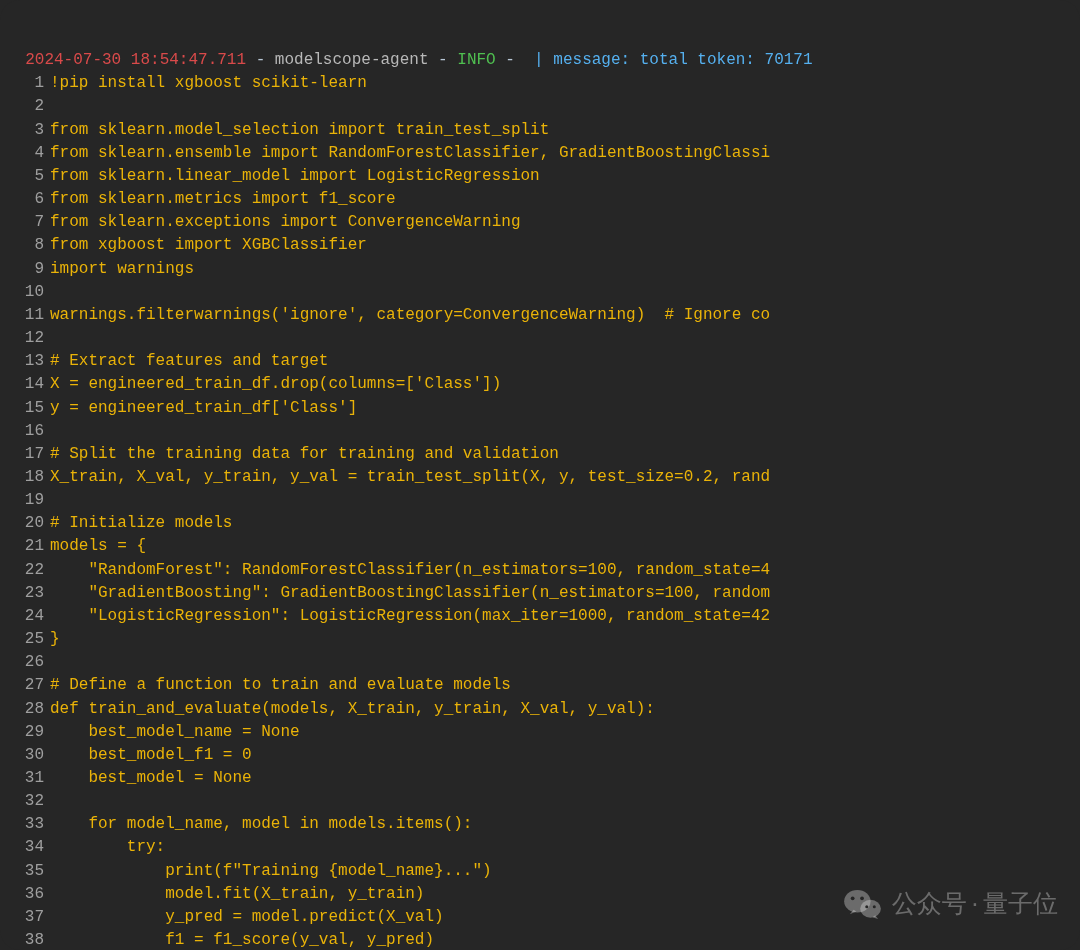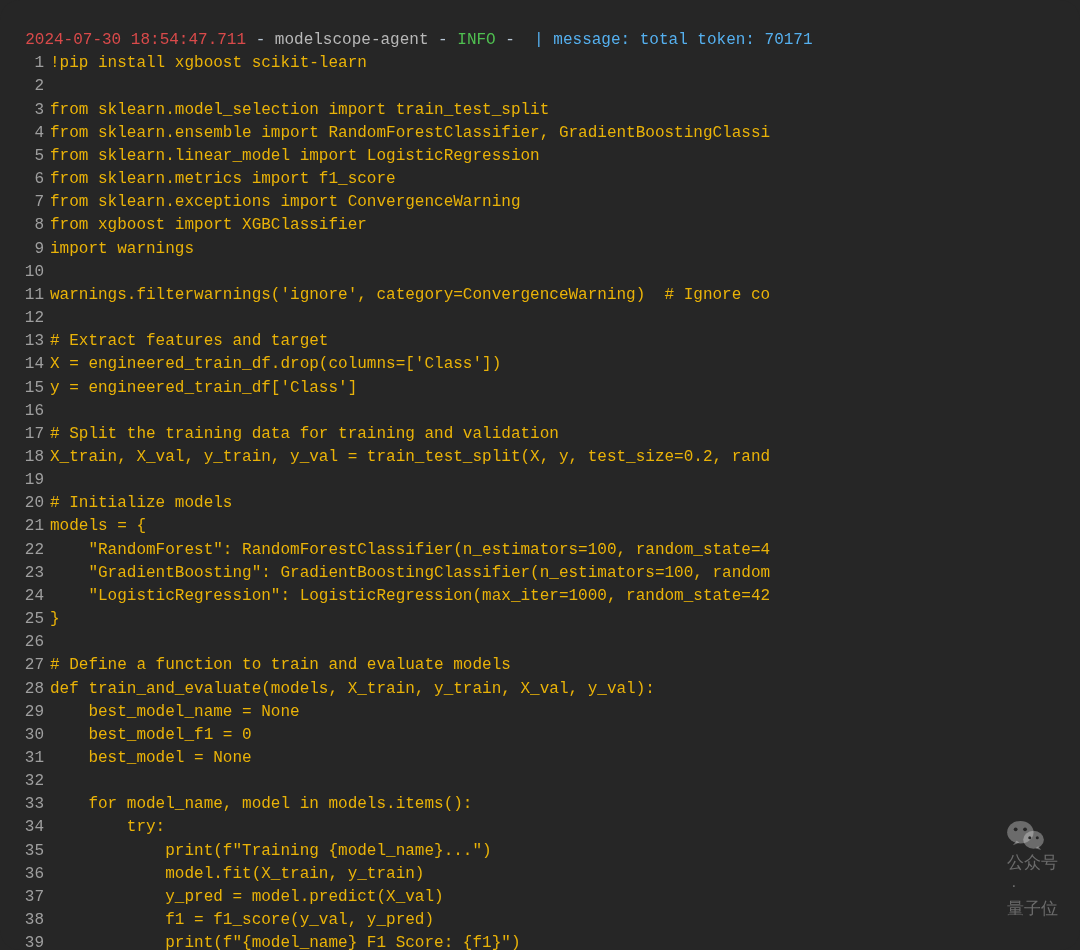--- a/index.html
+++ b/index.html
@@ -14,20 +14,21 @@
     font-family: "SF Mono", ui-monospace, Menlo, Consolas, "Liberation Mono", monospace;
     font-size: 16px;
     line-height: 23.15px;
     color: #b8b8b8;
     position: relative;
     border-radius: 20px;
   }
   .header {
     padding: 6px 0 0 6px;
     white-space: pre;
+    margin-top: 20px;
   }
   .hdr-ts { color: #d94a4a; }
   .hdr-dash { color: #b8c7d6; }
   .hdr-agent { color: #b8b8b8; }
   .hdr-info { color: #4fbf50; }
   .hdr-msg { color: #55b0ef; }
 
   .code {
     padding: 0;
     white-space: pre;
@@ -49,25 +50,25 @@
   .src {
     color: #eab308;
     white-space: pre;
   }
 
   .watermark {
     position: absolute;
     right: 22px;
     bottom: 30px;
     display: flex;
+    align-items: center;
     color: rgba(220,220,220,0.38);
     font-family: -apple-system, BlinkMacSystemFont, "PingFang SC", "Microsoft YaHei", sans-serif;
-    font-size: 17px;
+    font-size: 25px;
     pointer-events: none;
-    flex-direction: column;
   }
   .watermark .wm-icon {
     margin-right: 10px;
     display: inline-flex;
     align-items: center;
   }
   .watermark .wm-dot {
     margin: 0 4px;
   }
 </style>

